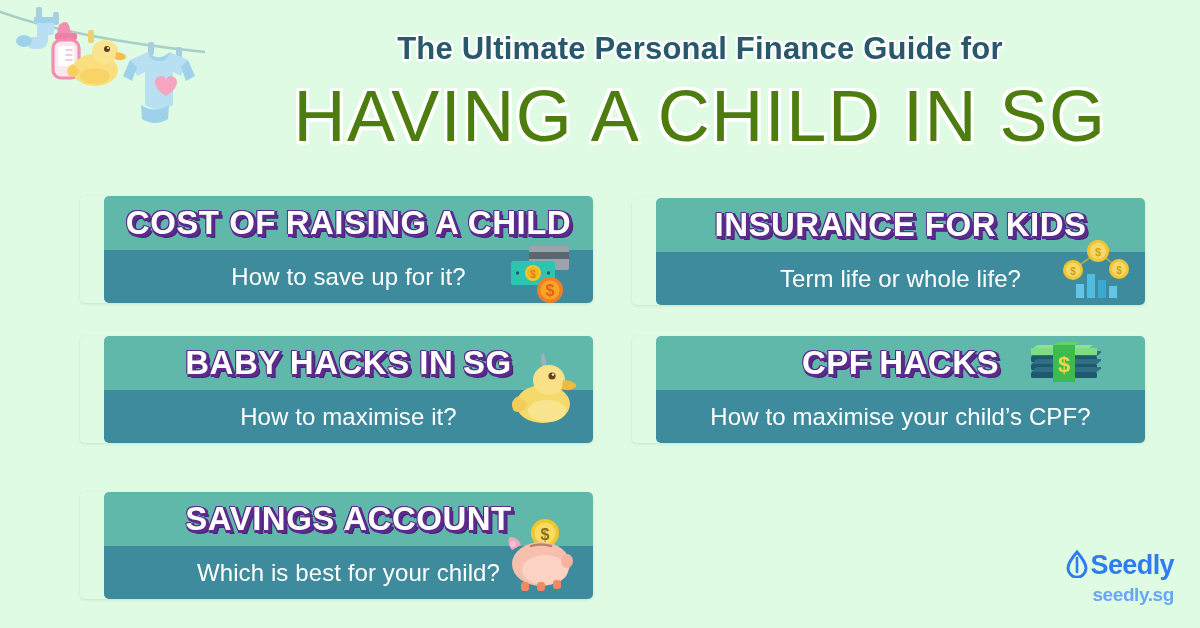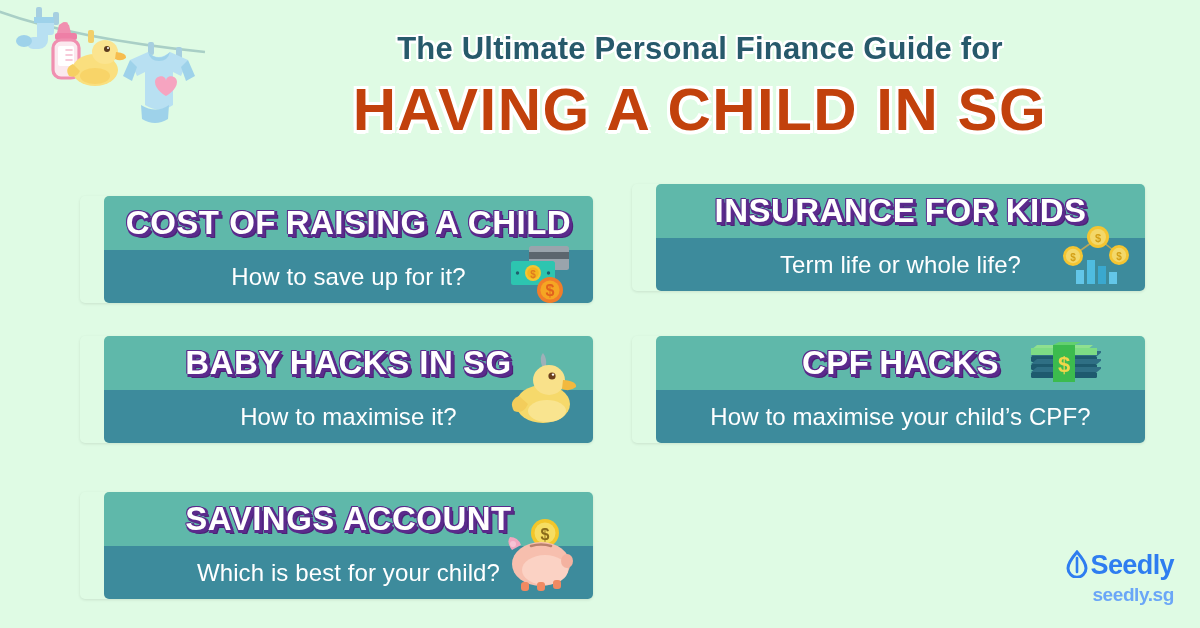--- a/index.html
+++ b/index.html
@@ -50,23 +50,23 @@
     text-shadow:
        2px  2px 0 #ffffff,
       -2px  2px 0 #ffffff,
        2px -2px 0 #ffffff,
       -2px -2px 0 #ffffff,
        0px  3px 0 #ffffff;
     white-space: nowrap;
   }
 
   .title-main {
-    font-size: 60px;
-    font-weight: bold;
-    color: #c2410c;
+    font-size: 72px;
+    font-weight: normal;
+    color: #4d7c0f;
     letter-spacing: 1.5px;
     line-height: 1.15;
     margin-top: 6px;
     text-shadow:
        3px  3px 0 #ffffff,
       -3px  3px 0 #ffffff,
        3px -3px 0 #ffffff,
       -3px -3px 0 #ffffff,
        0px  4px 0 #ffffff;
     white-space: nowrap;
@@ -123,21 +123,21 @@
 
   .card-sub {
     font-size: 24px;
     color: #ffffff;
     letter-spacing: 0.1px;
     white-space: nowrap;
   }
 
   
   #card-cost     { left: 80px;  top: 196px; }
-  #card-insur    { left: 632px; top: 184px; }
+  #card-insur    { left: 632px; top: 198px; }
   #card-bonus    { left: 80px;  top: 336px; }
   #card-cpf      { left: 632px; top: 336px; }
   #card-savings  { left: 80px;  top: 492px; }
 
   
   .card-icon {
     position: absolute;
     pointer-events: none;
   }
   .icon-money-card { right: 18px; top: -8px; width: 66px; height: 62px; }

